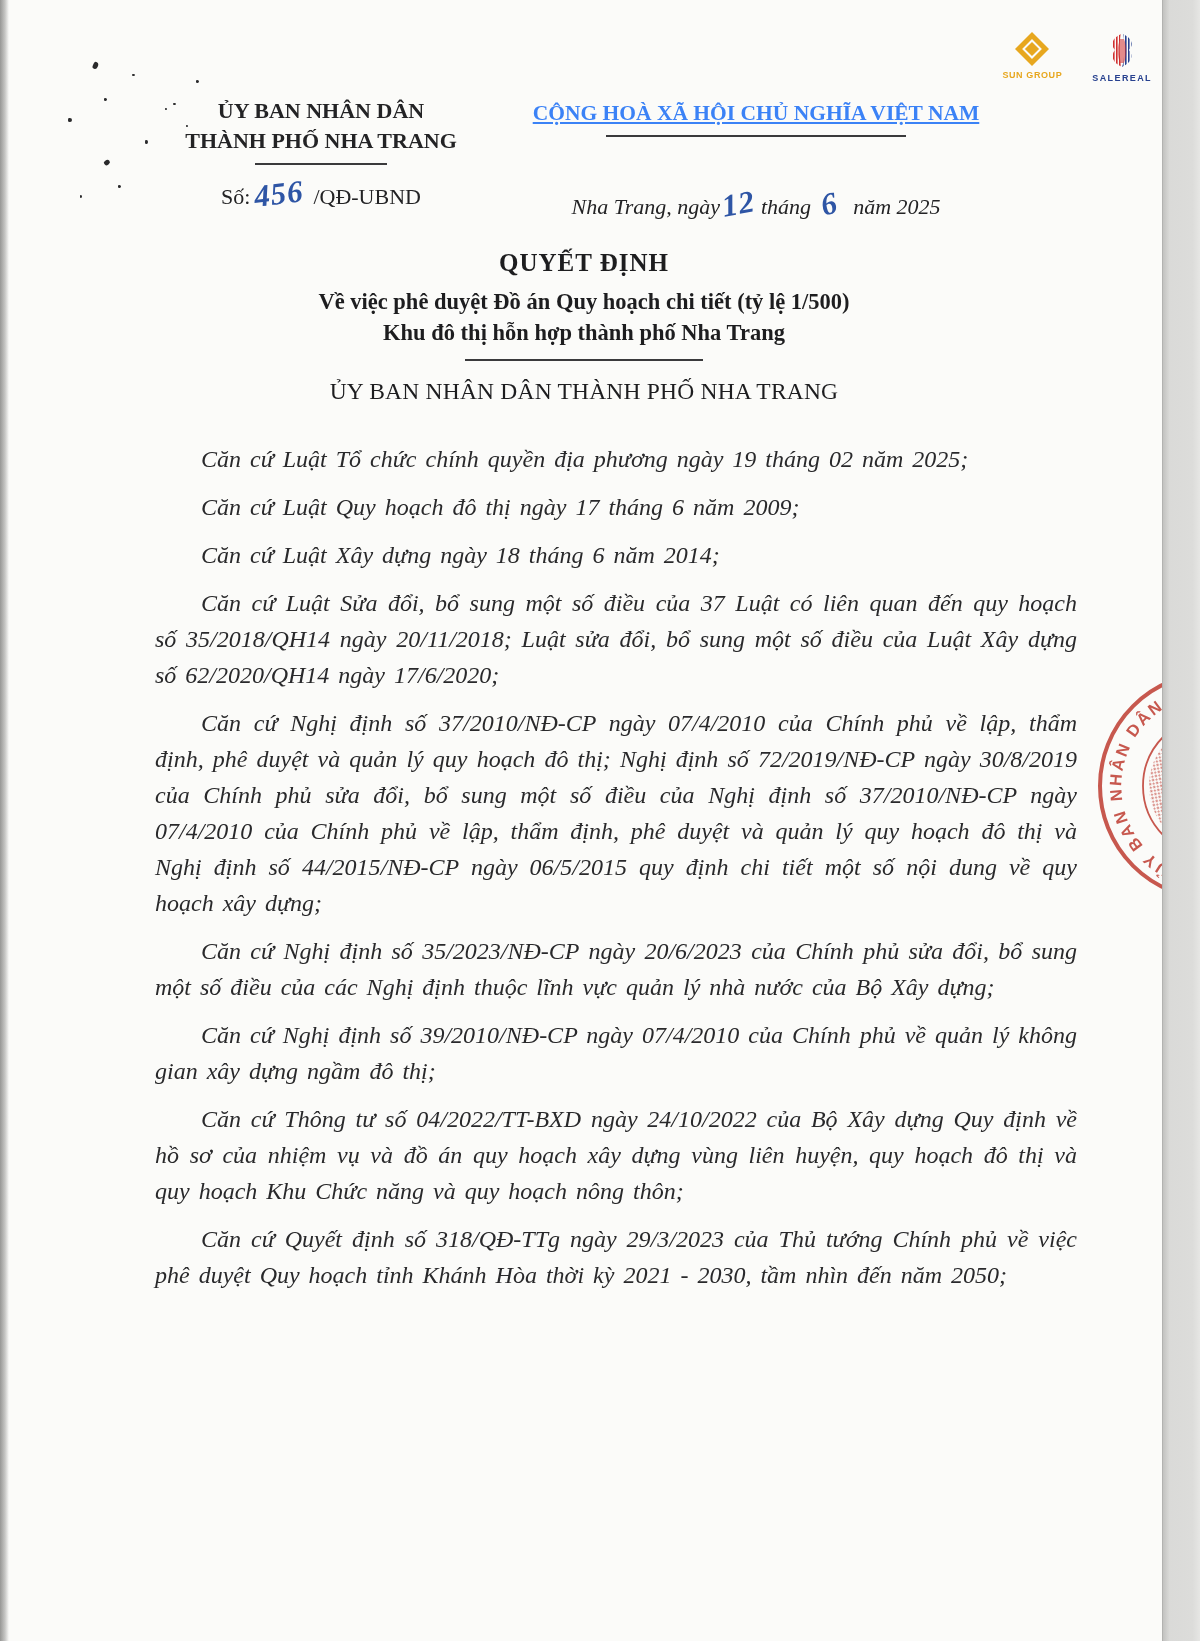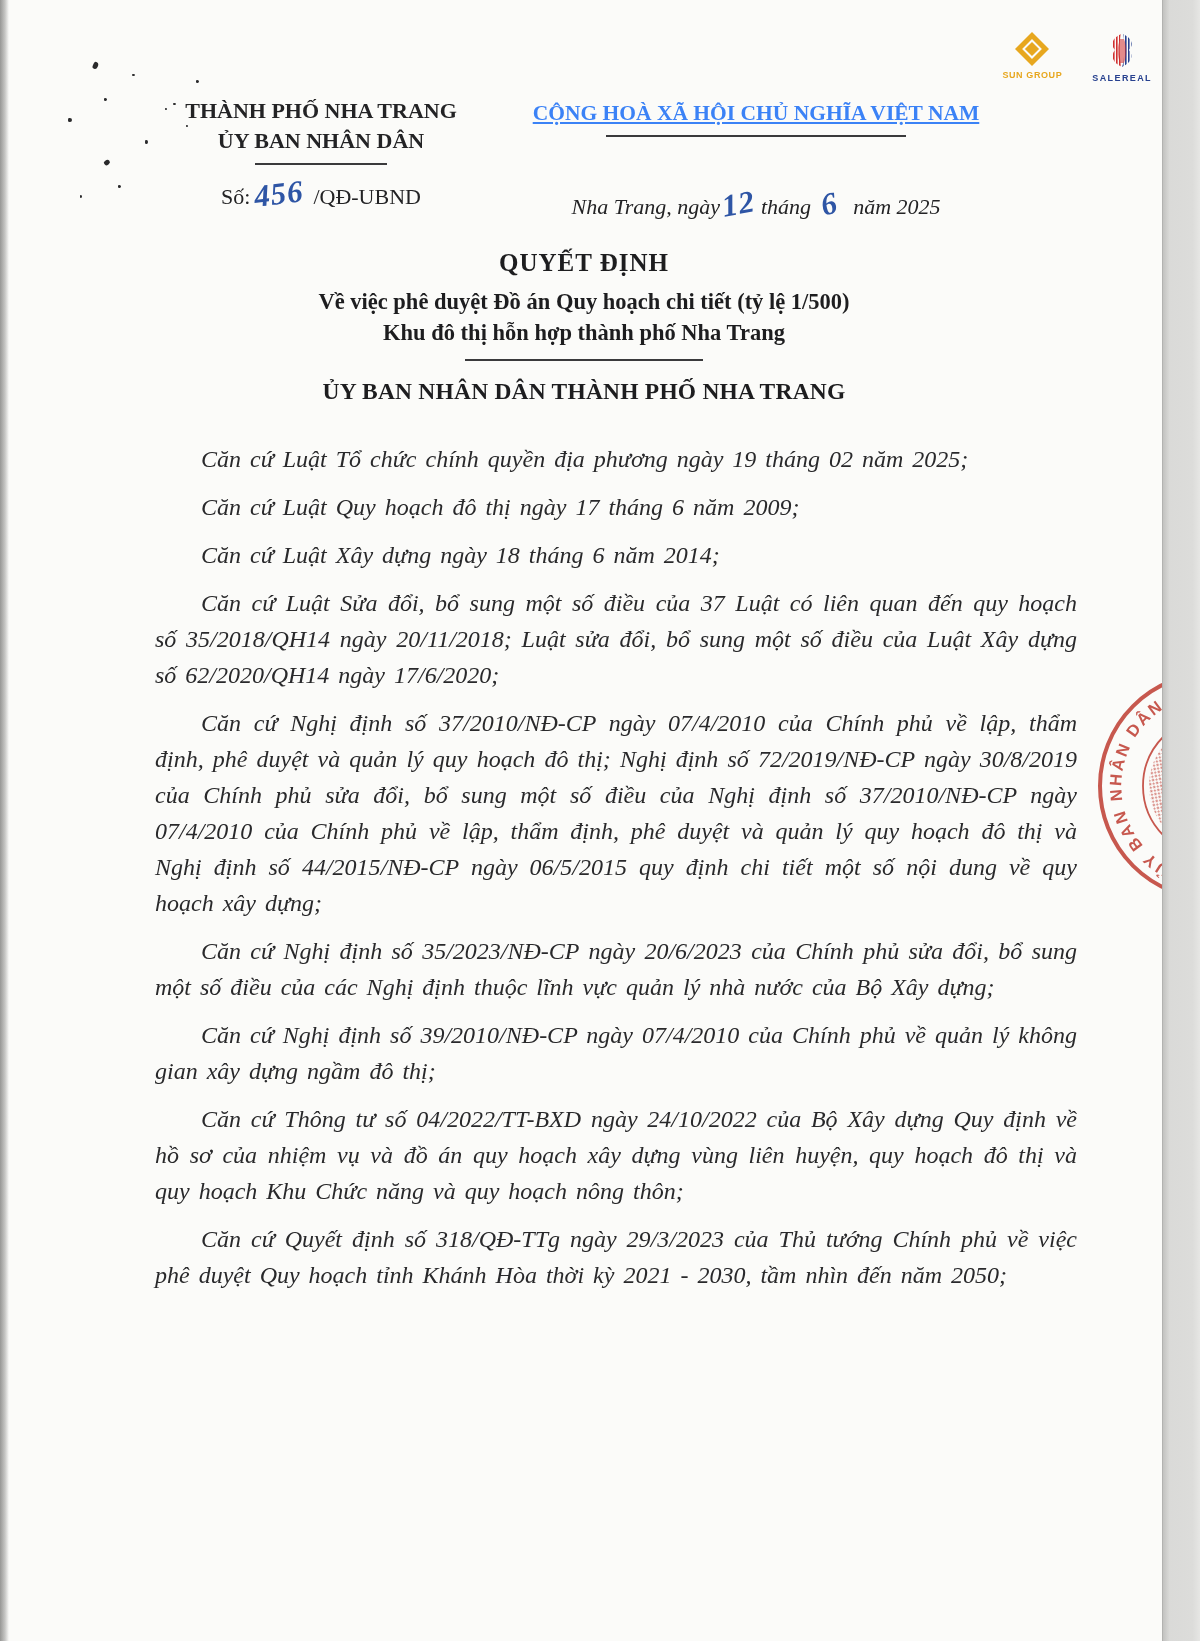--- a/index.html
+++ b/index.html
@@ -55,21 +55,21 @@
   }
   .hand-no{margin:0 4px;}
   .hand-day{margin:0 6px 0 2px;transform:rotate(-10deg);}
   .hand-month{margin:0 10px;transform:rotate(-14deg);}
 
   
   .title-block{position:absolute;top:249px;left:60px;width:1048px;text-align:center;color:#1d1d1f;}
   .decision{font-weight:bold;font-size:25px;letter-spacing:1px;}
   .subtitle{font-weight:bold;font-size:22.5px;margin-top:9px;line-height:31px;}
   .title-block .hrule{width:238px;margin-top:11px;}
-  .authority{font-weight:bold;font-size:23.5px;margin-top:17px;letter-spacing:.2px;}
+  .authority{font-weight:normal;font-size:23.5px;margin-top:17px;letter-spacing:.2px;}
 
   
   .body-text{
     position:absolute;top:441px;left:155px;width:922px;
     font-style:italic;font-size:24px;line-height:36px;color:#29292b;
     text-align:justify;z-index:4;word-spacing:3px;
   }
   .body-text p{margin:0 0 12px;text-indent:46px;}
 
   
@@ -110,22 +110,22 @@
         </defs>
         <path d="M14,1 C5,5 3,12 8,17 C3,23 6,30 15,34 C12,27 12,9 14,1 Z" fill="url(#redstr)"></path>
         <path d="M16,1 C25,5 27,12 22,17 C27,23 24,30 15,34 C18,27 18,9 16,1 Z" fill="url(#bluestr)"></path>
         <path d="M13,6 C10,14 10,22 13,30 L17,30 C20,22 20,14 17,6 Z" fill="#d03030" opacity=".55"></path>
       </svg>
       <div class="logo-label salereal-label" style="margin-top:4px">SALEREAL</div>
     </div>
   </div>
 
   <div class="issuer">
+    <div>ỦY BAN NHÂN DÂN</div>
     <div>THÀNH PHỐ NHA TRANG</div>
-    <div>ỦY BAN NHÂN DÂN</div>
     <div class="hrule"></div>
   </div>
   <div class="doc-number">
     <span>Số:</span><span class="hand hand-no">456</span> <span>/QĐ-UBND</span>
   </div>
 
   <div class="national">
     <div class="national-l1">CỘNG HOÀ XÃ HỘI CHỦ NGHĨA VIỆT NAM</div>
     <div class="hrule"></div>
   </div>

